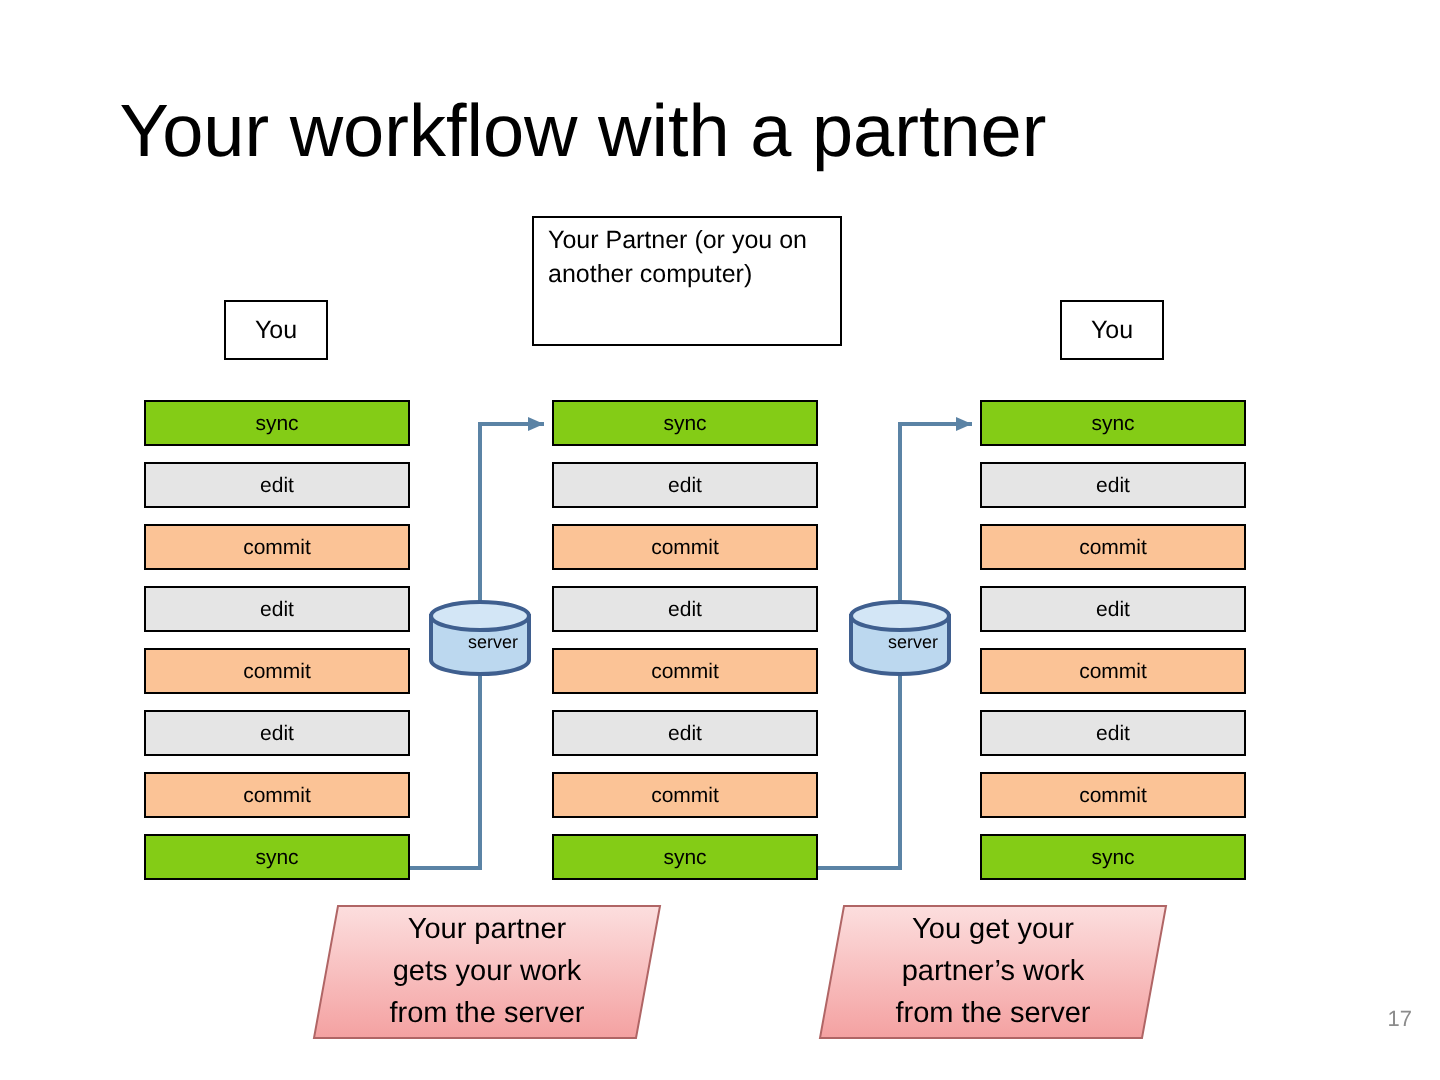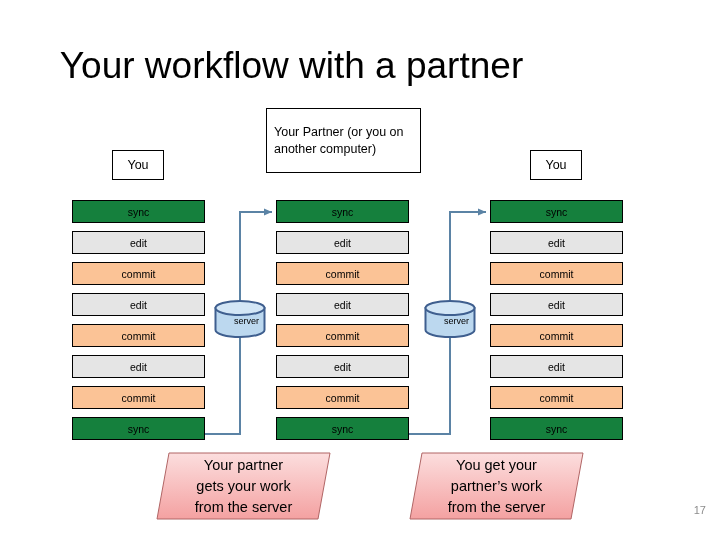--- a/index.html
+++ b/index.html
@@ -39,21 +39,21 @@
     font-size: 12.5px;
     line-height: 17px;
     display: flex;
     align-items: center;
     justify-content: center;
     text-align: center;
   }
   .label-box.left-align {
     justify-content: flex-start;
     text-align: left;
-    padding: 15px 7px;
+    padding: 3px 7px;
     align-items: flex-start;
   }
   #hdr-you-1 { left: 112px; top: 150px; width: 52px; height: 30px; }
   #hdr-partner { left: 266px; top: 108px; width: 155px; height: 65px; }
   #hdr-you-2 { left: 530px; top: 150px; width: 52px; height: 30px; }
 
   
   .col {
     position: absolute;
     top: 200px;
@@ -69,21 +69,21 @@
     height: 23px;
     border: 1px solid #000000;
     display: flex;
     align-items: center;
     justify-content: center;
     font-size: 10.5px;
     color: #000000;
     margin-bottom: 8px;
   }
   .step:last-child { margin-bottom: 0; }
-  .step.sync   { background: #15803d; }
+  .step.sync   { background: #84cc16; }
   .step.edit   { background: #e5e5e5; }
   .step.commit { background: #fbc396; }
 
   
   .server {
     position: absolute;
     width: 52px;
     height: 38px;
   }
   #server-1 { left: 214px; top: 300px; }

